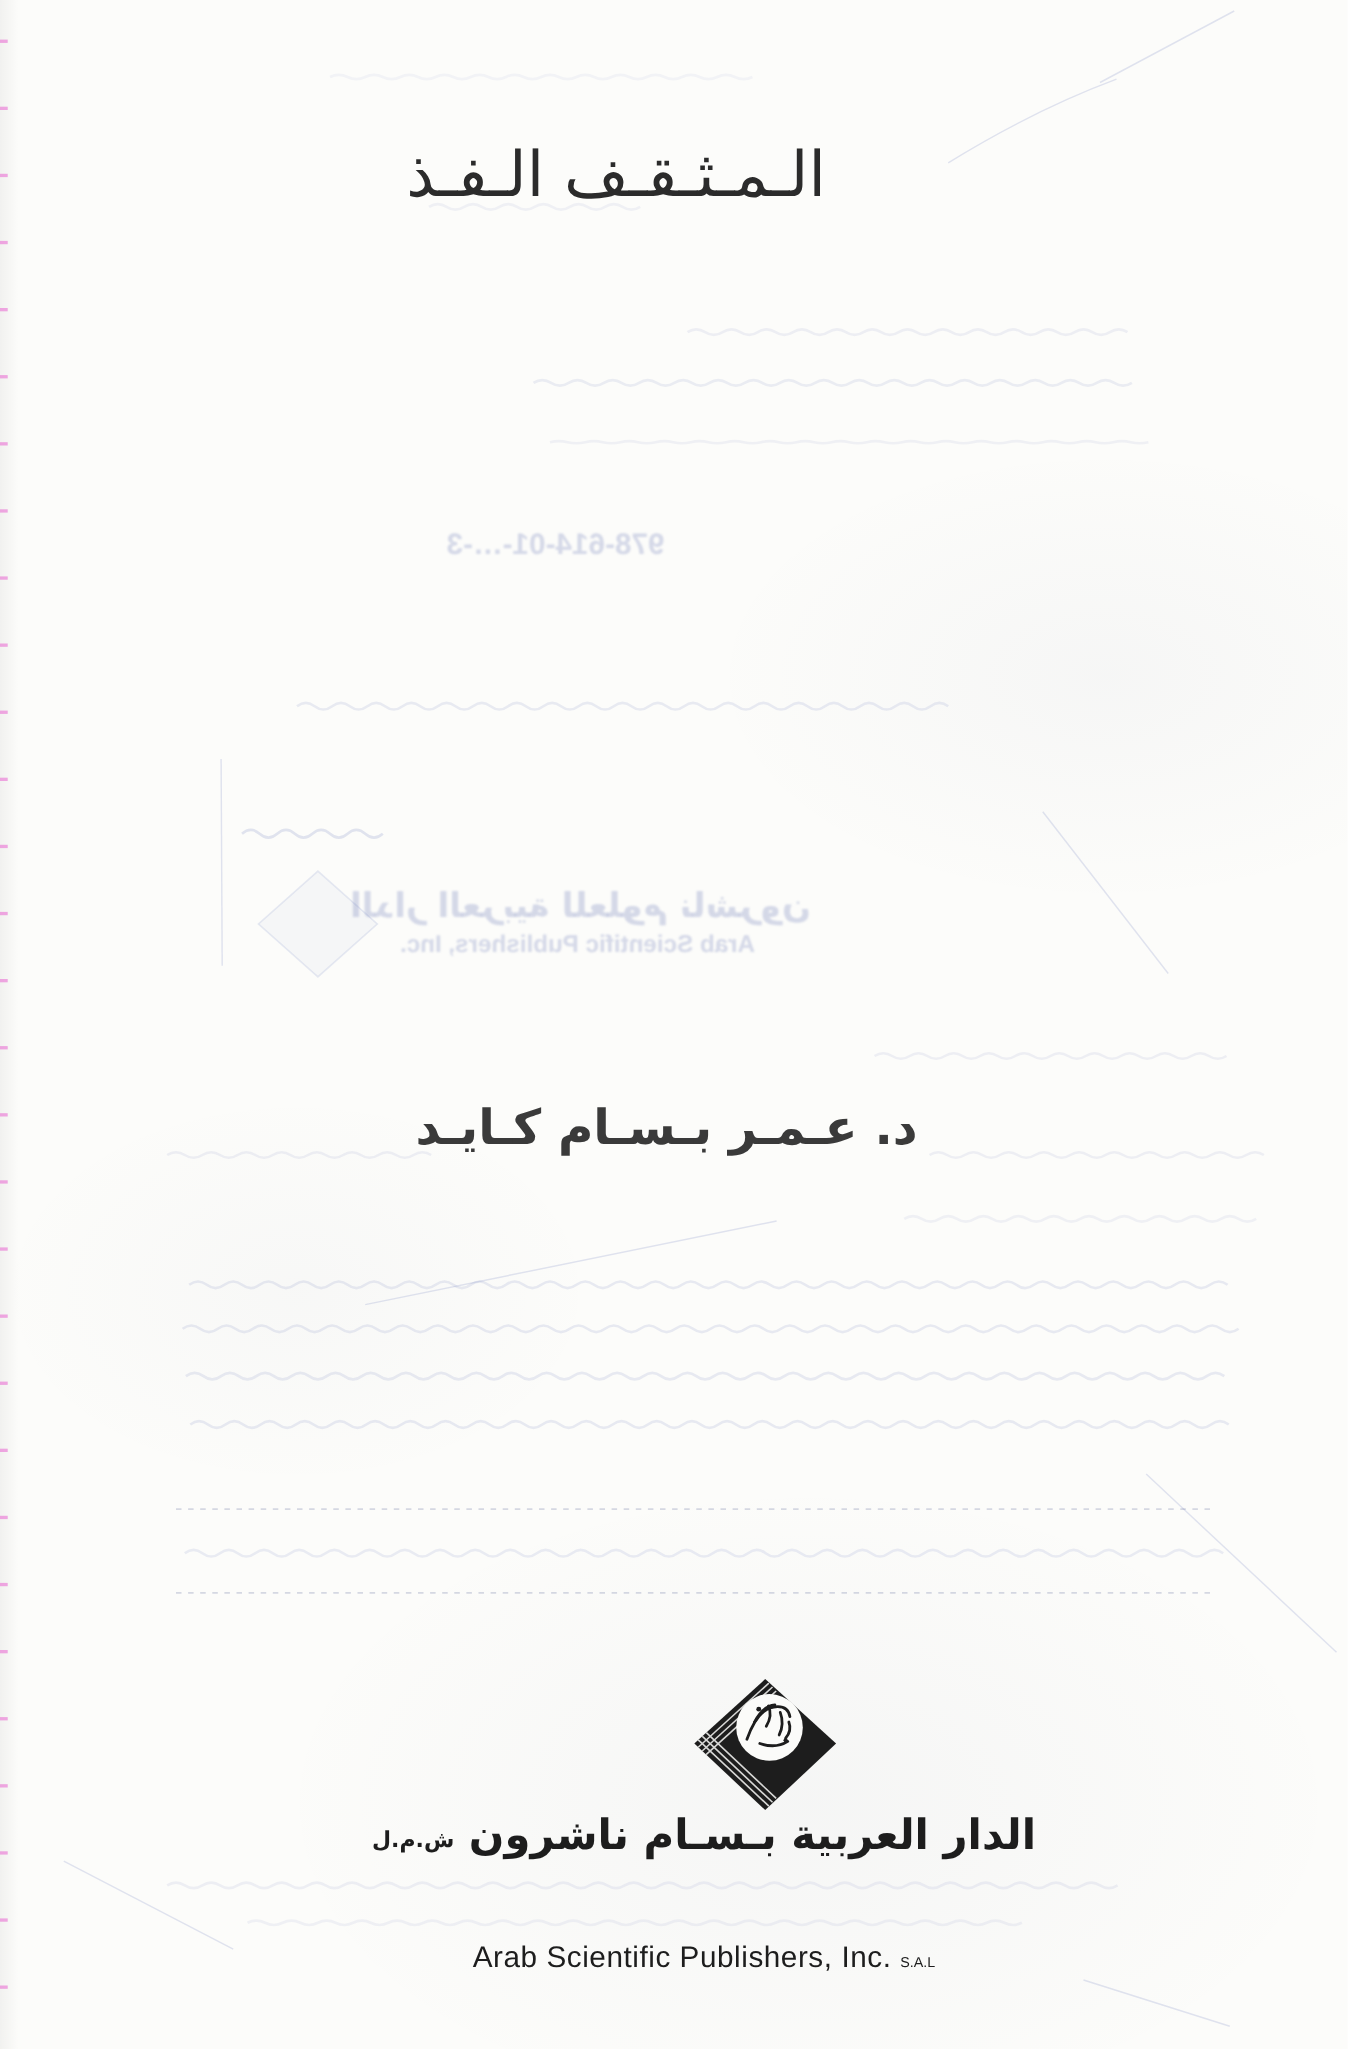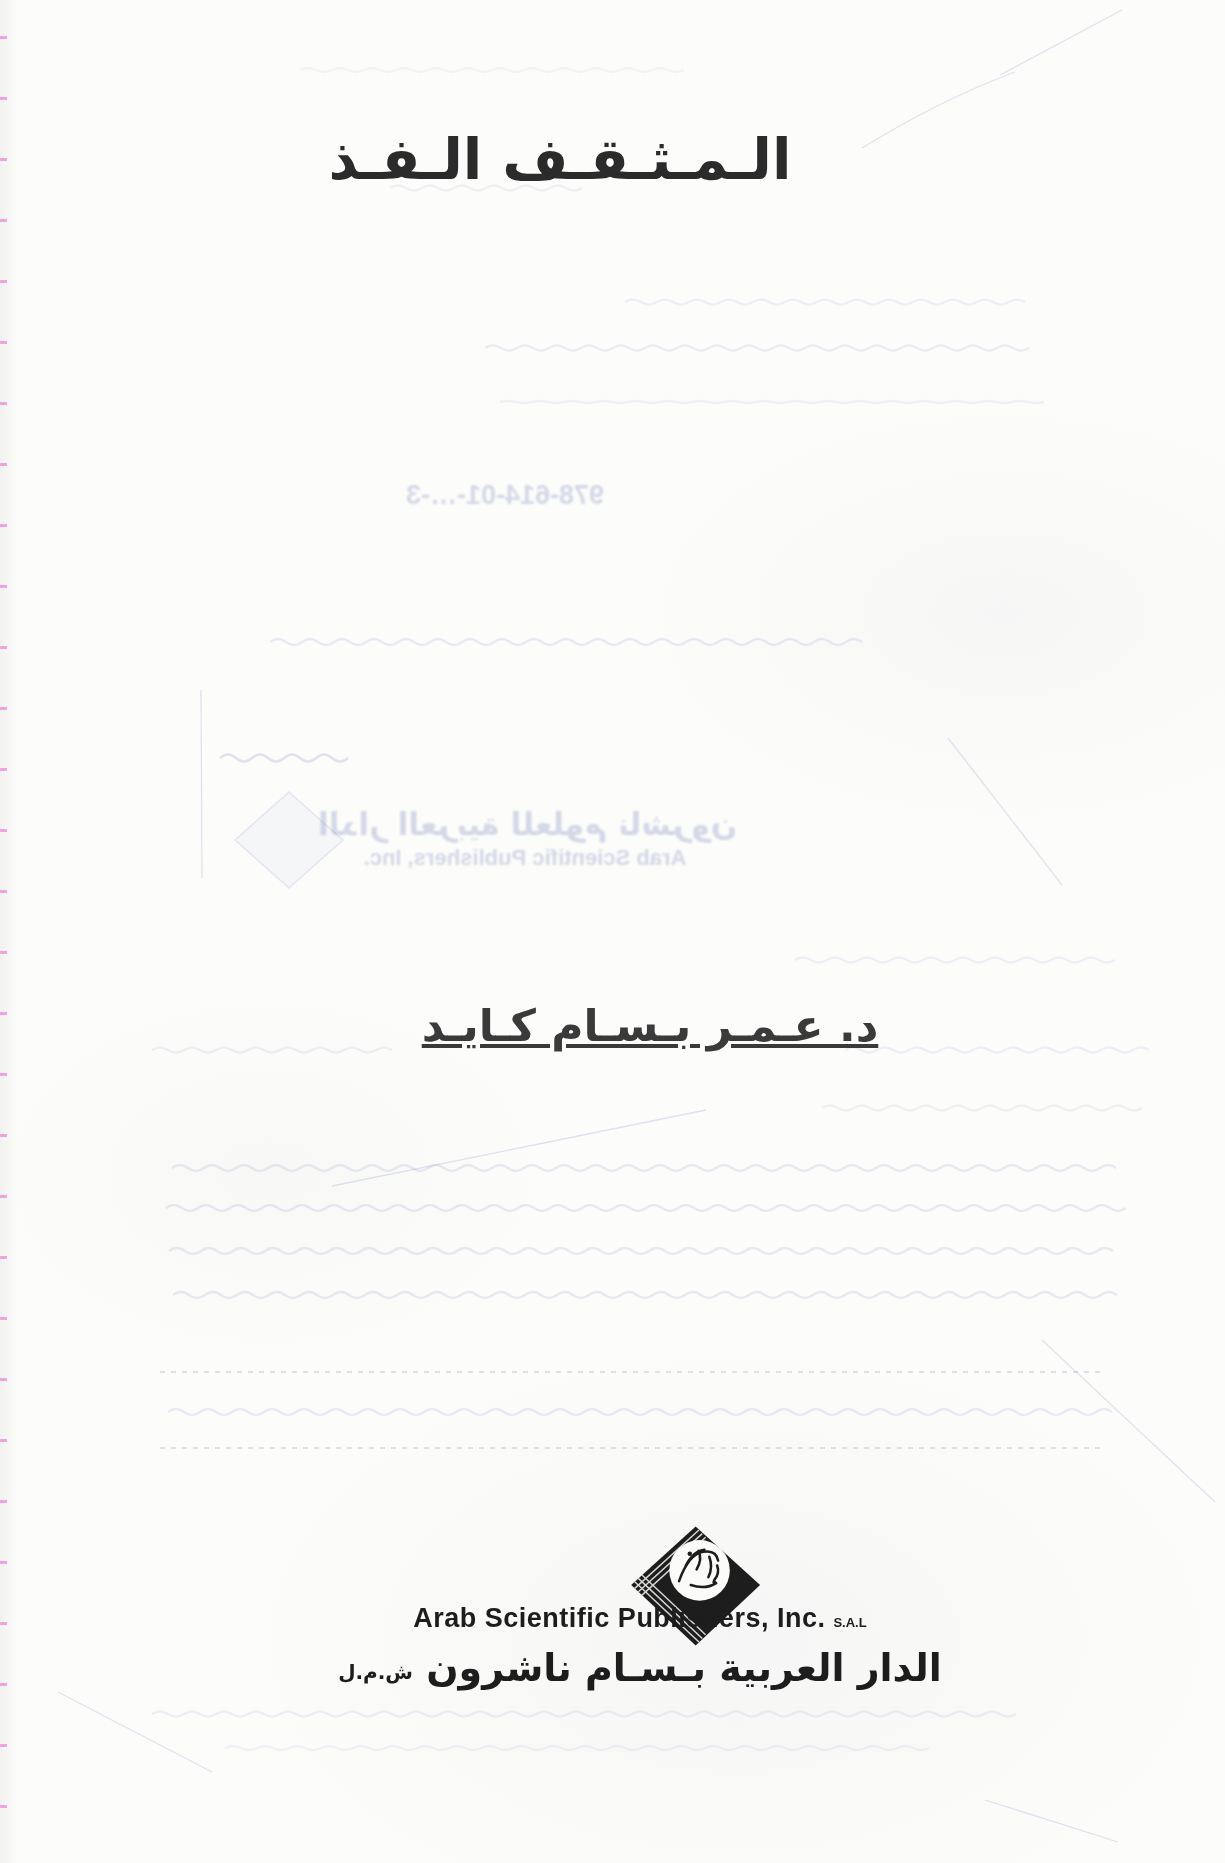--- a/index.html
+++ b/index.html
@@ -11,40 +11,40 @@
       radial-gradient(520px 300px at 82% 33%, rgba(60,70,110,.03), transparent 70%),
       radial-gradient(700px 420px at 60% 88%, rgba(60,70,110,.035), transparent 70%),
       radial-gradient(400px 260px at 22% 63%, rgba(60,70,110,.025), transparent 70%),
       #fcfcfa;
     color:#232323;
   }
   .abs{position:absolute;}
   
   .kicker{
     top:126px;left:300px;width:520px;text-align:center;direction:rtl;
-    font-size:57px;font-weight:bold;color:#2b2b2b;letter-spacing:1px;white-space:nowrap;
+    font-size:57px;font-weight:normal;color:#2b2b2b;letter-spacing:1px;white-space:nowrap;
   }
   .title-line{
     direction:rtl;font-weight:bold;color:#262626;text-align:center;white-space:nowrap;
     line-height:1;text-shadow:0 0 1px rgba(0,0,0,.35);
   }
   .t1{top:234px;left:235px;width:820px;font-size:158px;}
   .t2{top:408px;left:165px;width:800px;font-size:158px;}
   
   .author{
-    top:1000px;left:400px;width:500px;text-align:center;direction:rtl;
-    font-size:44px;font-weight:bold;color:#3a3a3a;white-space:nowrap;text-decoration:underline;
+    top:1000px;left:356px;width:500px;text-align:center;direction:rtl;
+    font-size:44px;font-weight:bold;color:#3a3a3a;white-space:nowrap;
   }
   
   .logo{top:1522px;left:598px;width:166px;height:128px;}
   .pub{left:55px;right:0;text-align:center;}
   .pub-ar{top:1646px;direction:rtl;font-size:38px;font-weight:bold;color:#1d1d1d;white-space:nowrap;}
   .pub-ar .sfx{font-size:20px;font-weight:bold;vertical-align:2px;}
-  .pub-en{top:1603px;font-family:"Liberation Sans","DejaVu Sans",sans-serif;
-    font-size:27px;font-weight:bold;color:#1d1d1d;letter-spacing:.5px;white-space:nowrap;}
+  .pub-en{top:1764px;font-family:"Liberation Sans","DejaVu Sans",sans-serif;
+    font-size:27px;font-weight:normal;color:#1d1d1d;letter-spacing:.5px;white-space:nowrap;}
   .pub-en .sfx{font-size:13px;letter-spacing:0;}
   
   .bleed{
     color:rgba(118,132,188,.30);transform:scaleX(-1);filter:blur(1.1px);
     font-weight:bold;white-space:nowrap;text-align:center;
   }
   .bleed-isbn{top:480px;left:290px;width:430px;font-size:27px;font-family:"Liberation Sans",sans-serif;}
   .bleed-pub-ar{top:806px;left:295px;width:465px;font-size:31px;direction:rtl;}
   .bleed-pub-en{top:845px;left:300px;width:450px;font-size:22px;font-family:"Liberation Sans",sans-serif;}
   

